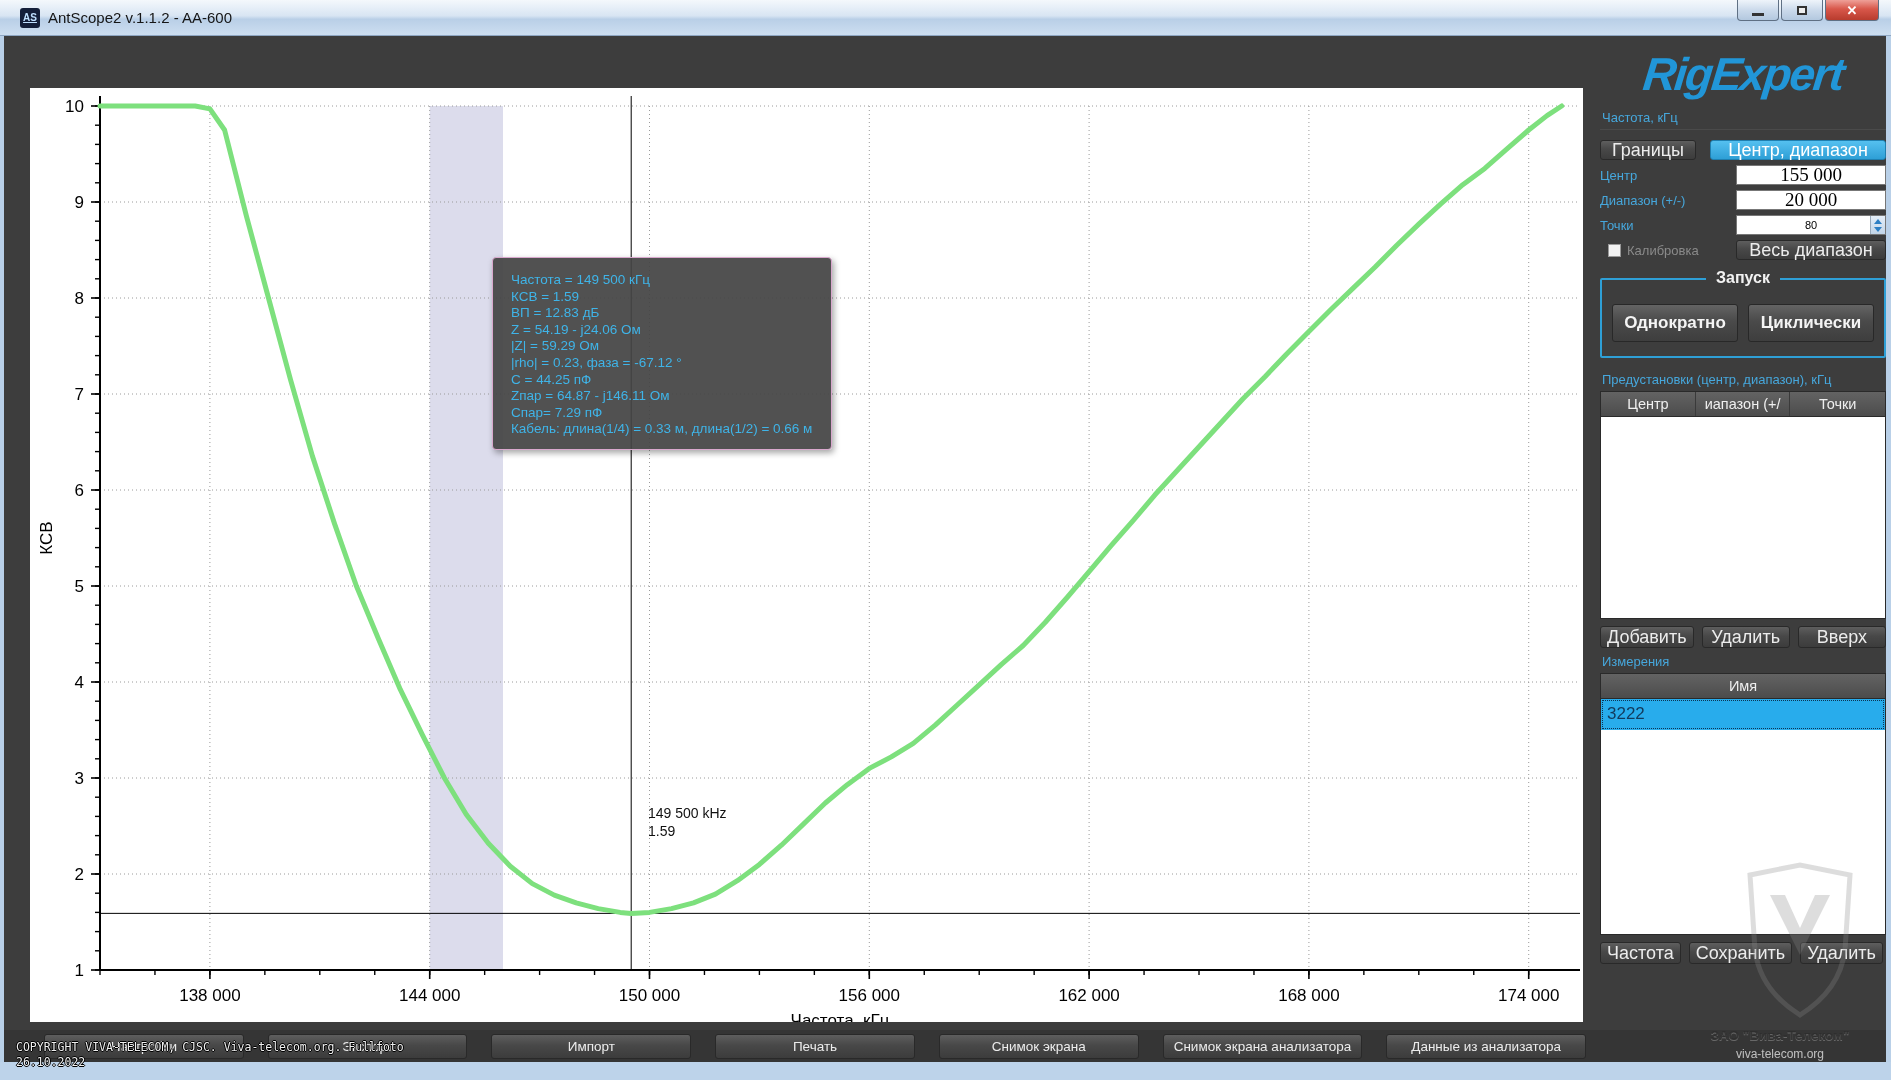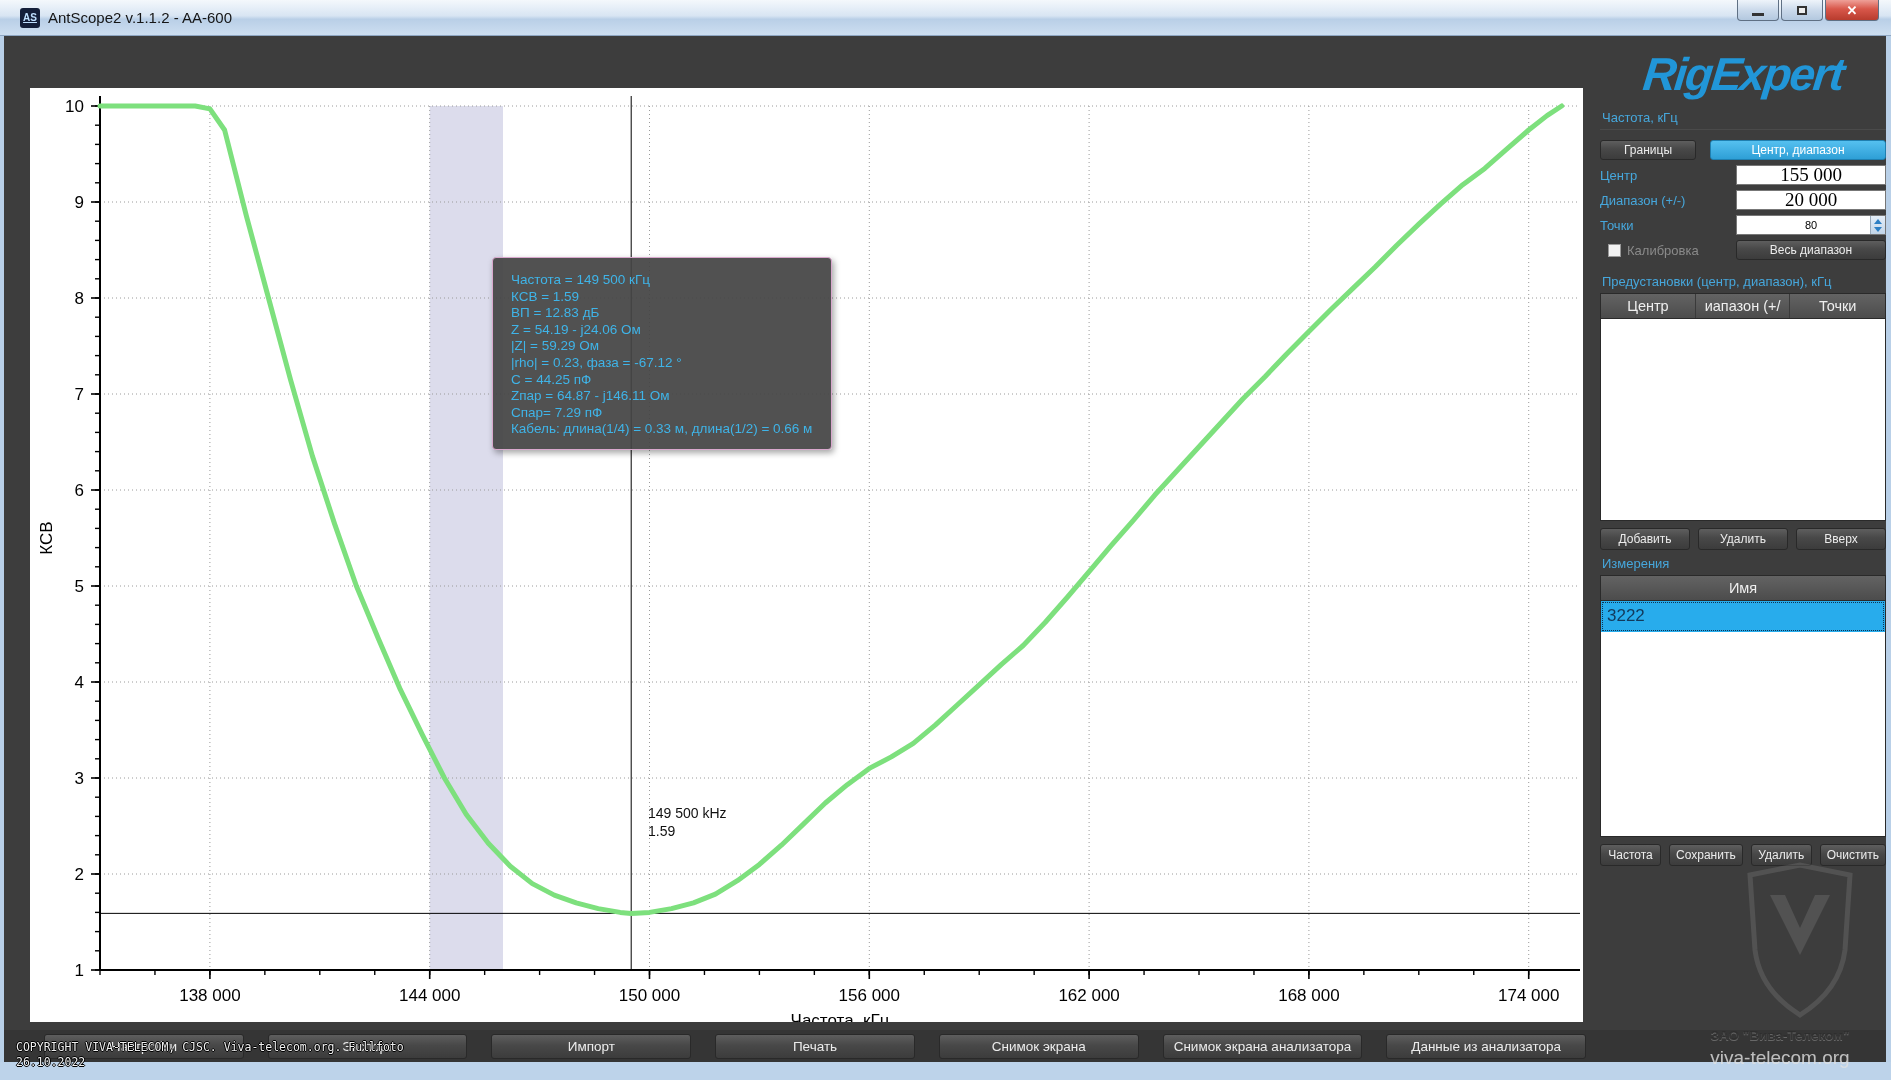--- a/index.html
+++ b/index.html
@@ -59,21 +59,21 @@
   
   .sidebar { position:absolute; left:1600px; top:46px; width:286px; height:986px; display:flex; flex-direction:column; }
   .logo { font-size:46px; font-weight:bold; font-style:italic; color:#2196d8; letter-spacing:-2px; transform:skewX(-6deg); text-align:center; height:58px; line-height:56px; }
   .side-label { color:#46a7dc; font-size:13px; margin:6px 2px 4px 2px; }
   .freq-group { border-top:1px solid #4a4a4a; padding-top:10px; display:flex; flex-direction:column; gap:5px; }
   .frow { display:flex; align-items:center; justify-content:space-between; height:20px; }
   .flabel { color:#46a7dc; font-size:13px; }
   .flabel.disabled { color:#8a8a8a; display:flex; align-items:center; gap:6px;padding-left:8px; }
   .btn {
     background:linear-gradient(#5e5e5e,#484848 45%,#3c3c3c); border:1px solid #292929;
-    border-radius:3px; color:#ececec; font-size:12px; text-align:center;
+    border-radius:3px; color:#ececec; font-size:18px; text-align:center;
     display:flex; align-items:center; justify-content:center; height:20px; padding:0 6px;
   }
   .btn-blue { background:linear-gradient(#55c0f0,#2e9fd6); border:1px solid #1f7fb0; color:#fff; }
   .field {
     width:150px; height:20px; background:#fff; border:1px solid #777;
     text-align:center; font-size:19px; font-family:"Liberation Serif", serif; color:#000; line-height:18px;
   }
   .spin-wrap { position:relative; width:150px; height:20px; }
   .spin-wrap .field { width:100%; font-size:11px; font-family:Liberation Sans, sans-serif; }
   .spinner { position:absolute; right:1px; top:1px; width:15px; height:18px; background:linear-gradient(#e4eef8,#c2d5e8); display:flex; flex-direction:column; align-items:center; justify-content:center; gap:3px; border-left:1px solid #9ab; }
@@ -95,21 +95,21 @@
   .bottombar { position:absolute; left:4px; top:1030px; width:1882px; height:32px; background:#353535; display:flex; align-items:center; padding:0 300px 0 40px; gap:24px; }
   .bottombar .btn { flex:1; height:25px; font-size:13.5px; }
   
   .copyright {
     position:absolute; left:16px; top:1040px; font-family:"DejaVu Sans Mono", monospace;
     font-size:11.5px; color:#efefef; line-height:15px; z-index:60;
     text-shadow:1px 0 0 #000, -1px 0 0 #000, 0 1px 0 #000, 0 -1px 0 #000;
   }
   .brandmark { position:absolute; left:1680px; top:1028px; z-index:60; text-align:center; width:200px; }
   .brand1 { font-size:13.5px; font-weight:bold; color:rgba(45,45,45,0.85); text-shadow:0 1px 0 rgba(255,255,255,0.25); }
-  .brand2 { font-size:19px; color:rgba(225,225,225,0.8); margin-top:4px; }
+  .brand2 { font-size:12px; color:rgba(225,225,225,0.8); margin-top:4px; }
   .shield { position:absolute; left:1740px; top:860px; opacity:0.28; z-index:59; }
 </style>
 </head>
 <body>
 
 <div class="screen">
 
   <div class="titlebar">
     <div class="app-icon">AS</div>
     <div class="title-text">AntScope2 v.1.1.2 - AA-600</div>
@@ -332,20 +332,25 @@
       </div>
       <div class="frow">
         <div class="flabel disabled">
           <span class="checkbox"></span>
           <span>Калибровка</span>
         </div>
         <div class="btn" style="width:150px">Весь диапазон</div>
       </div>
     </div>
 
+    <div class="run-box">
+      <div class="run-title">Запуск</div>
+      <div class="run-btn">Однократно</div>
+      <div class="run-btn">Циклически</div>
+    </div>
 
     <div class="side-label" style="margin-top:14px">Предустановки (центр, диапазон), кГц</div>
     <div class="table" style="height:228px">
       <div class="thead" id="presets-head">
           <div class="th" style="width: 33.4%;">Центр</div>
           <div class="th" style="width: 33.3%;">иапазон (+/</div>
           <div class="th" style="width: 33.3%;">Точки</div>
         </div>
       <div class="tbody"></div>
     </div>

